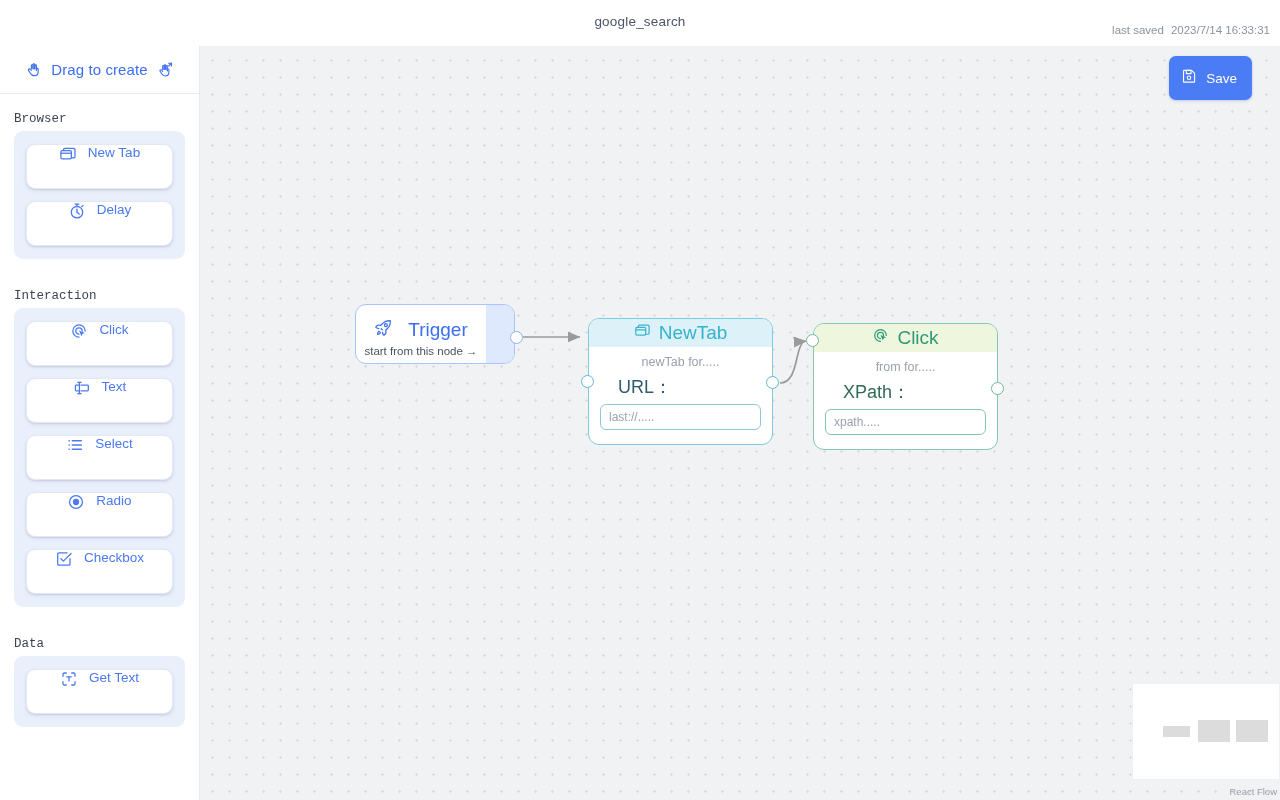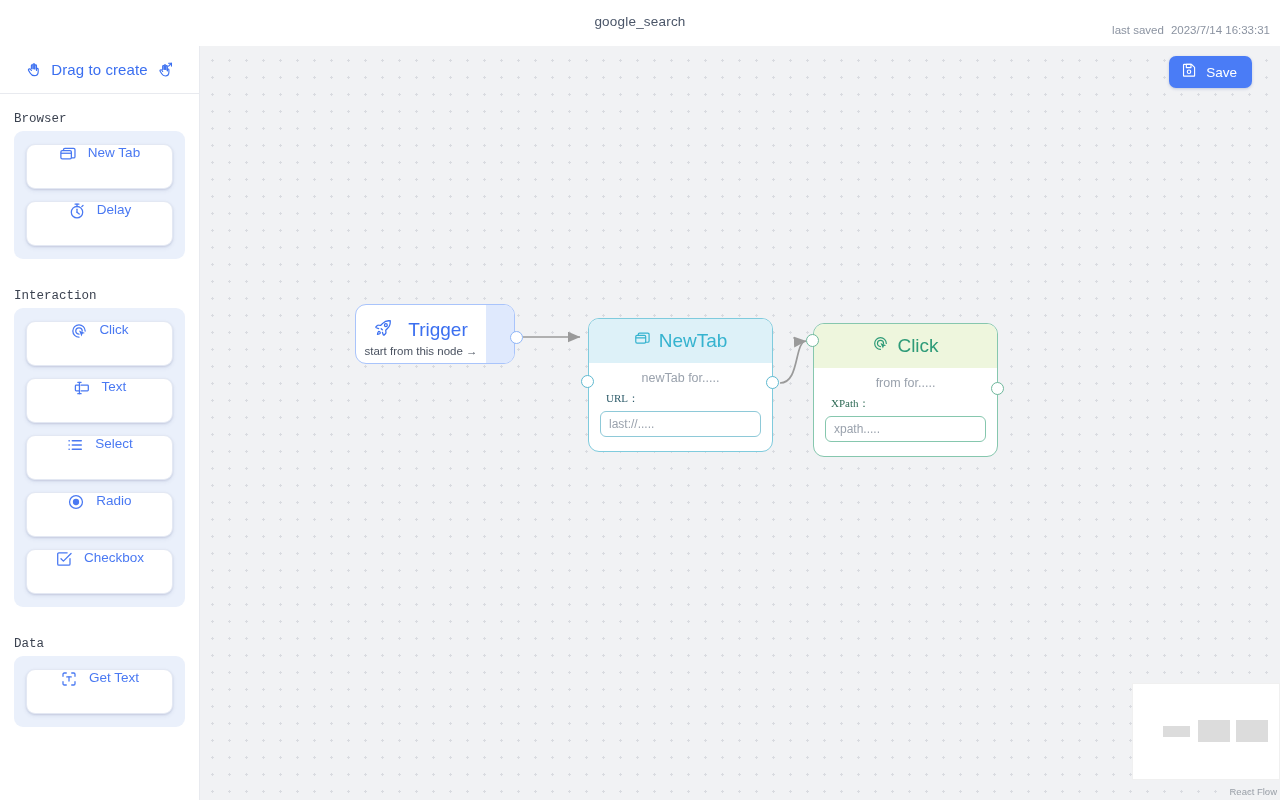--- a/index.html
+++ b/index.html
@@ -66,21 +66,21 @@
     position: absolute; left: 200px; top: 46px; width: 1080px; height: 754px;
     background-color: #f1f2f4;
     background-image: radial-gradient(#d9dbe0 1.1px, transparent 1.2px);
     background-size: 17px 17px;
     background-position: 4px 6px;
     overflow: hidden;
   }
 
   .save-btn {
     position: absolute; right: 28px; top: 10px;
-    height: 32px; padding: 0 15px 0 12px;
+    height: 44px; padding: 0 15px 0 12px;
     background: #4a7cf6; border-radius: 7px;
     display: flex; align-items: center; gap: 9px;
     color: #ffffff; cursor: pointer;
     box-shadow: 0 1px 3px rgba(40,70,160,.25);
   }
   .save-btn .save-label { font-size: 13.5px; }
 
   
   .edges { position: absolute; left: 0; top: 0; width: 1080px; height: 754px; pointer-events: none; }
 
@@ -101,26 +101,26 @@
     color: #3b6ff0; font-size: 19px; font-weight: 500;
   }
   .trigger-sub { font-size: 11.5px; color: #4a5260; margin-top: 3px; }
   .trigger-tail { width: 28px; background: #dfe9fd; }
 
   .flow-node {
     width: 185px; border-radius: 11px; background: #ffffff;
     overflow: hidden;
   }
   .flow-node .nhead {
-    height: 44px; display: flex; align-items: center; justify-content: center; gap: 8px;
+    height: 28px; display: flex; align-items: center; justify-content: center; gap: 8px;
     font-size: 19px; font-weight: 500;
   }
   .flow-node .nbody { padding: 8px 11px 14px 11px; }
   .flow-node .ndesc { text-align: center; font-size: 12.5px; color: #9aa2ad; }
-  .flow-node .nlabel { font-size: 11px; margin: 6px 0 5px 6px; font-family: Liberation Serif, serif; }
+  .flow-node .nlabel { font-size: 18px; margin: 6px 0 5px 18px; }
   .flow-node .ninput {
     width: 100%; height: 26px; border-radius: 6px; background: #fff;
     display: flex; align-items: center; padding: 0 8px;
     font-size: 12px; color: #9aa2ad;
   }
 
   .newtab-node { left: 388px; top: 272px; border: 1px solid #7fcbdd; }
   .newtab-node .nhead { background: #ddf1f8; color: #35b3cf; }
   .newtab-node .nlabel { color: #2f5d6b; }
   .newtab-node .ninput { border: 1px solid #8ec9d8; }

